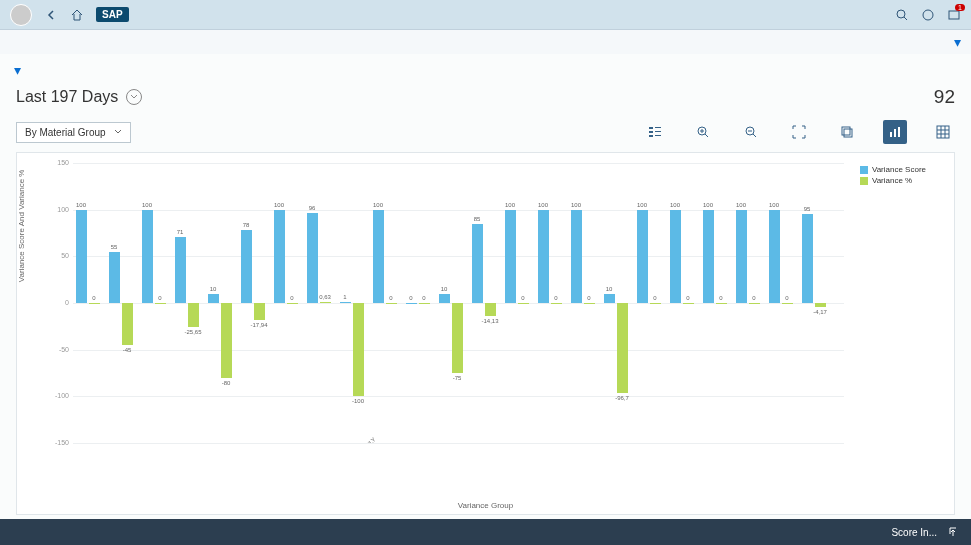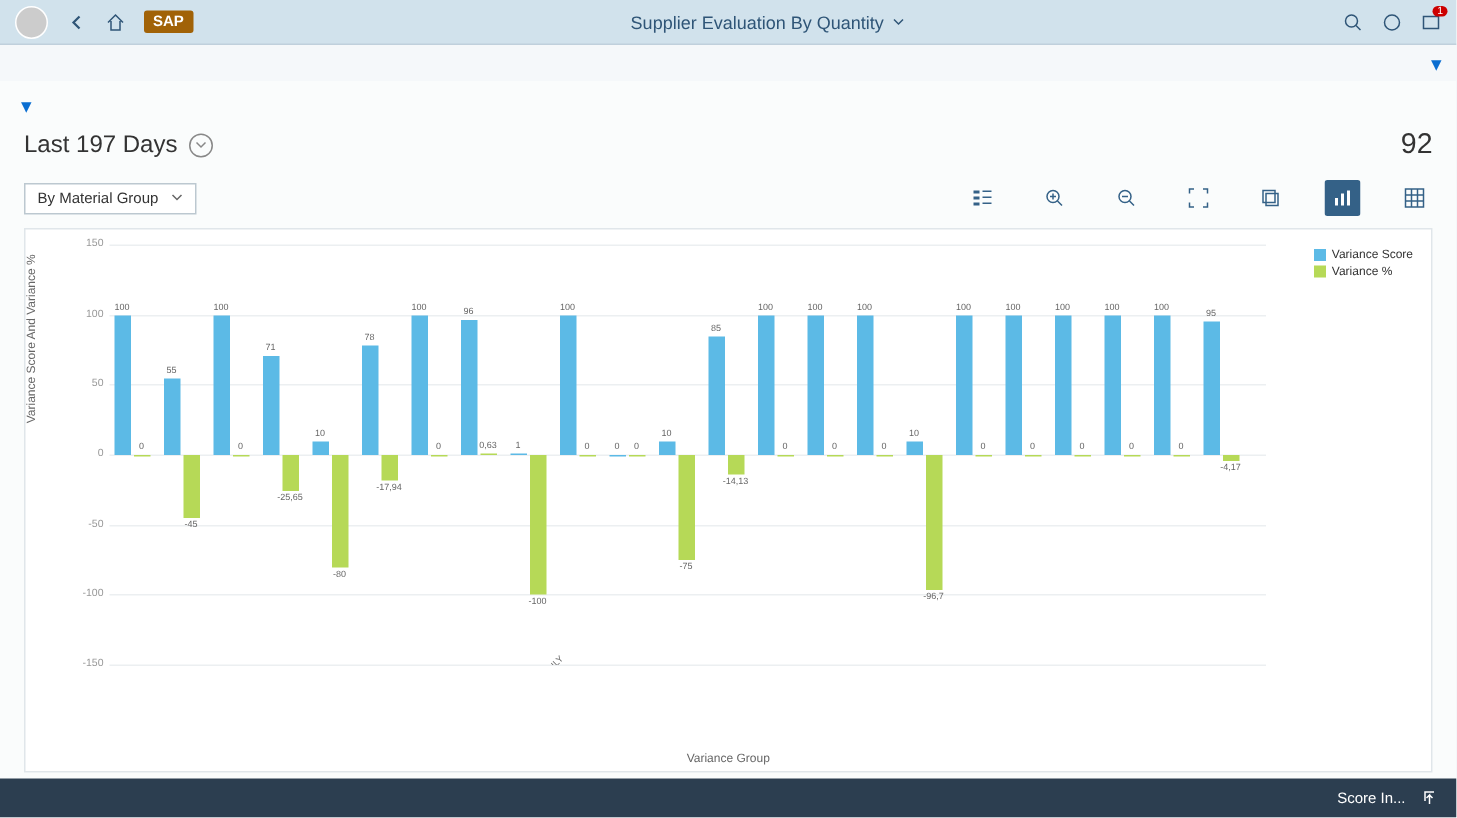--- a/index.html
+++ b/index.html
@@ -3,34 +3,34 @@
 <meta charset="utf-8">
 <style>
 *{box-sizing:border-box;margin:0;padding:0;font-family:Arial,Helvetica,sans-serif}
 body{background:#e8eef2;color:#333;overflow:hidden}
 .shell{width:971px;height:545px;display:flex;flex-direction:column;background:#fafcfc}
 .topbar{height:30px;background:#d1e2ec;display:flex;align-items:center;padding:0 10px;gap:12px;border-bottom:1px solid #c0d0dc}
 .topbar .sp{flex:1}
 .topbar .title{color:#2f5577;font-size:12px;display:flex;align-items:center;gap:6px}
 .tico{width:14px;height:14px;display:inline-flex;align-items:center;justify-content:center;color:#2f5577;cursor:pointer}
 .avatar{width:22px;height:22px;border-radius:50%;background:#ccc;border:1px solid #fff}
-.logo{background:#a16207;color:#fff;font-weight:bold;font-size:10px;padding:2px 6px;border-radius:2px}
+.logo{background:#0c4a6e;color:#fff;font-weight:bold;font-size:10px;padding:2px 6px;border-radius:2px}
 .badge{position:absolute;top:-4px;right:-4px;background:#c00;color:#fff;font-size:7px;border-radius:6px;padding:0 3px}
 .subhdr{height:24px;background:#f5f8fa;display:flex;justify-content:flex-end;align-items:center;padding:0 10px}
 .filtico{color:#0a6ed1;font-size:14px}
 .pagehdr{padding:8px 16px;display:flex;align-items:center;justify-content:space-between}
 .pagehdr h1{font-size:16px;font-weight:normal;color:#333;display:flex;align-items:center;gap:8px}
 .circ{width:16px;height:16px;border:1px solid #888;border-radius:50%;display:inline-flex;align-items:center;justify-content:center;font-size:9px;color:#888}
 .ctlrow{padding:4px 16px 8px;display:flex;align-items:center;gap:24px}
 .dd{border:1px solid #bcc8d0;background:#fff;padding:4px 8px;font-size:10px;display:flex;align-items:center;gap:8px;cursor:pointer}
 .spacer{flex:1}
 .ibtn{width:24px;height:24px;display:flex;align-items:center;justify-content:center;border:1px solid transparent;cursor:pointer;color:#346187}
 .ibtn.active{background:#346187;color:#fff;border-radius:2px}
 .chartwrap{flex:1;margin:0 16px 4px;background:#fff;border:1px solid #e0e6ea;position:relative;padding:10px 110px 60px 56px;overflow:hidden}
-.legend{position:absolute;top:12px;right:12px;font-size:8px}
+.legend{position:absolute;top:12px;right:28px;font-size:8px}
 .legend div{display:flex;align-items:center;gap:4px;margin-bottom:2px}
 .sw{width:8px;height:8px}
 .ylab{position:absolute;left:4px;top:50%;transform:rotate(-90deg) translateX(50%);transform-origin:left center;font-size:8px;color:#666;white-space:nowrap}
 .xlab{position:absolute;bottom:4px;left:50%;transform:translateX(-50%);font-size:8px;color:#666}
 .plot{position:relative;width:100%;height:280px}
 .grid{position:absolute;left:0;right:0;border-top:1px solid #eceff1;font-size:7px;color:#999}
 .grid span{position:absolute;left:-28px;top:-5px;width:24px;text-align:right}
 .bars{position:absolute;left:0;top:0;bottom:0;display:flex;gap:1px;overflow-x:auto;overflow-y:hidden;scrollbar-width:thin}
 .bg{min-width:32px;position:relative;height:100%}
 .bar{position:absolute;width:11px}
@@ -51,26 +51,20 @@
           <path d="M7 1L3 5l4 4" stroke="currentColor" fill="none" stroke-width="1.5"></path>
         </svg>
       </span>
   <span class="tico">
         <svg width="12" height="12" viewBox="0 0 12 12">
           <path d="M1 6l5-5 5 5M3 5v6h6V5" stroke="currentColor" fill="none"></path>
         </svg>
       </span>
   <span class="logo">SAP</span>
   <div class="sp"></div>
-  <div class="title">
-    <span>Supplier Evaluation By Quantity</span>
-    <svg width="8" height="8" viewBox="0 0 8 8">
-          <path d="M1 2l3 3 3-3" stroke="currentColor" fill="none"></path>
-        </svg>
-  </div>
   <div class="sp"></div>
   <span class="tico">
         <svg width="12" height="12" viewBox="0 0 12 12">
           <circle cx="5" cy="5" r="4" stroke="currentColor" fill="none"></circle>
           <path d="M8 8l3 3" stroke="currentColor"></path>
         </svg>
       </span>
   <span class="tico">
         <svg width="12" height="12" viewBox="0 0 12 12">
           <circle cx="6" cy="6" r="5" stroke="currentColor" fill="none"></circle>

